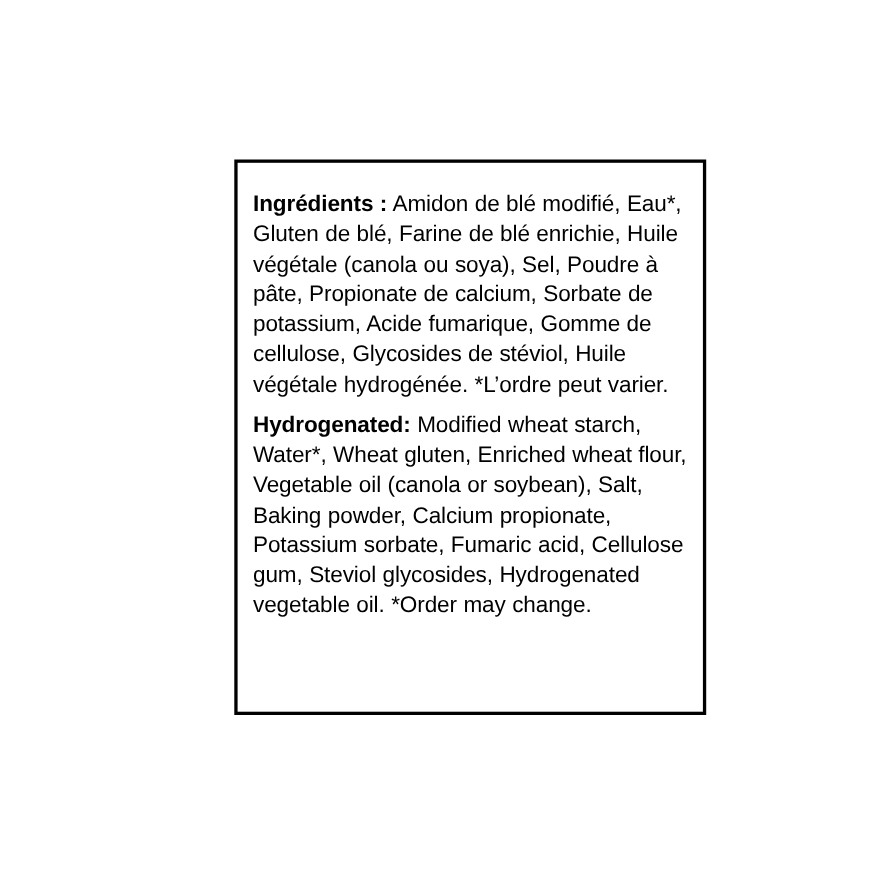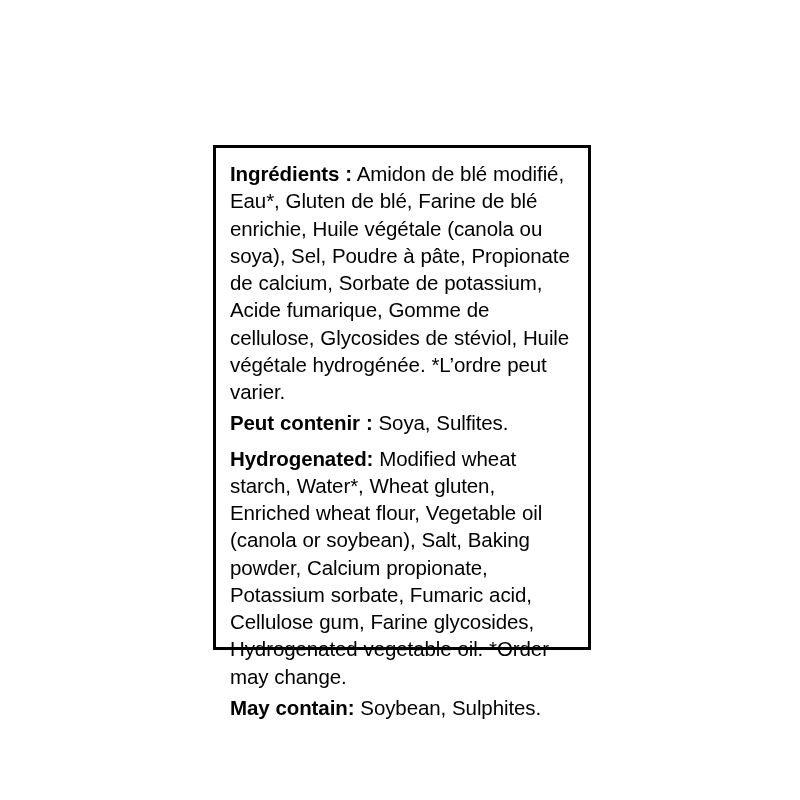--- a/index.html
+++ b/index.html
@@ -11,26 +11,26 @@
     width: 800px;
     height: 800px;
     font-family: "Liberation Sans", sans-serif;
     color: #000000;
     position: relative;
   }
   .label-panel {
     position: absolute;
     left: 213px;
     top: 145px;
-    width: 378px;
+    width: 429px;
     height: 505px;
     border: 3px solid #000000;
     box-sizing: border-box;
     background: #ffffff;
-    padding: 12px 14px 10px 14px;
+    padding: 24px 14px 10px 14px;
   }
   .block {
     margin: 0 0 4px 0;
     font-size: 20.5px;
     line-height: 1.33;
     letter-spacing: -0.1px;
     word-spacing: 0.3px;
   }
   .block.tight {
     margin-bottom: 2px;
@@ -42,21 +42,19 @@
     height: 6px;
   }
 </style>
 </head>
 <body>
 
 <div class="label-panel">
 
   <p class="block"><span class="heading">Ingrédients :</span><span> Amidon de blé modifié, Eau*, Gluten de blé, Farine de blé enrichie, Huile végétale (canola ou soya), Sel, Poudre à pâte, Propionate de calcium, Sorbate de potassium, Acide fumarique, Gomme de cellulose, Glycosides de stéviol, Huile végétale hydrogénée. *L’ordre peut varier.</span></p>
 
-  <p class="block tight"><span class="heading">Peut contenir :</span><span> Soya, Sulfites.</span></p>
 
   <div class="spacer-sm"></div>
 
-  <p class="block"><span class="heading">Hydrogenated:</span><span> Modified wheat starch, Water*, Wheat gluten, Enriched wheat flour, Vegetable oil (canola or soybean), Salt, Baking powder, Calcium propionate, Potassium sorbate, Fumaric acid, Cellulose gum, Farine glycosides, Hydrogenated vegetable oil. *Order may change.</span></p>
+  <p class="block"><span class="heading">Hydrogenated:</span><span> Modified wheat starch, Water*, Wheat gluten, Enriched wheat flour, Vegetable oil (canola or soybean), Salt, Baking powder, Calcium propionate, Potassium sorbate, Fumaric acid, Cellulose gum, Steviol glycosides, Hydrogenated vegetable oil. *Order may change.</span></p>
 
-  <p class="block tight"><span class="heading">May contain:</span><span> Soybean, Sulphites.</span></p>
 
 </div>
 
 </body></html>

